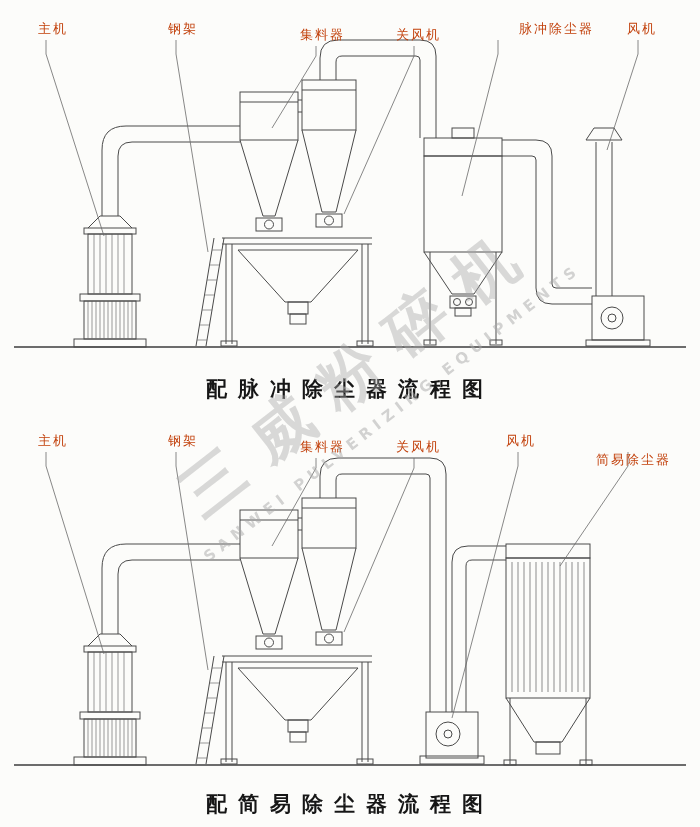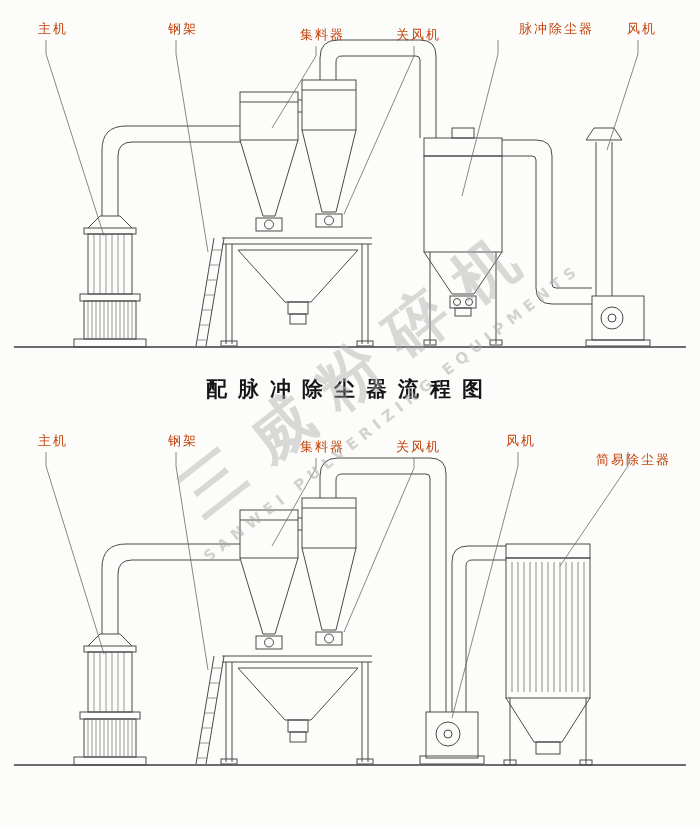--- a/index.html
+++ b/index.html
@@ -245,19 +245,20 @@
   <div class="label" style="left:627px; top:20px;">风机</div>
 
   <div class="label" style="left:38px; top:432px;">主机</div>
   <div class="label" style="left:168px; top:432px;">钢架</div>
   <div class="label" style="left:300px; top:438px;">集料器</div>
   <div class="label" style="left:396px; top:438px;">关风机</div>
   <div class="label" style="left:506px; top:432px;">风机</div>
   <div class="label" style="left:596px; top:432px;margin-top:19px;">简易除尘器</div>
 
   <div class="diagram-title title-top">配脉冲除尘器流程图</div>
+  <div class="diagram-title title-bottom">配简易除尘器流程图</div>
 
   <div class="watermark">
     <div class="wm-cn">三威粉碎机</div>
     <div class="wm-en">SANWEI PULVERIZING EQUIPMENTS</div>
   </div>
 
 </div>
 
 </body></html>

